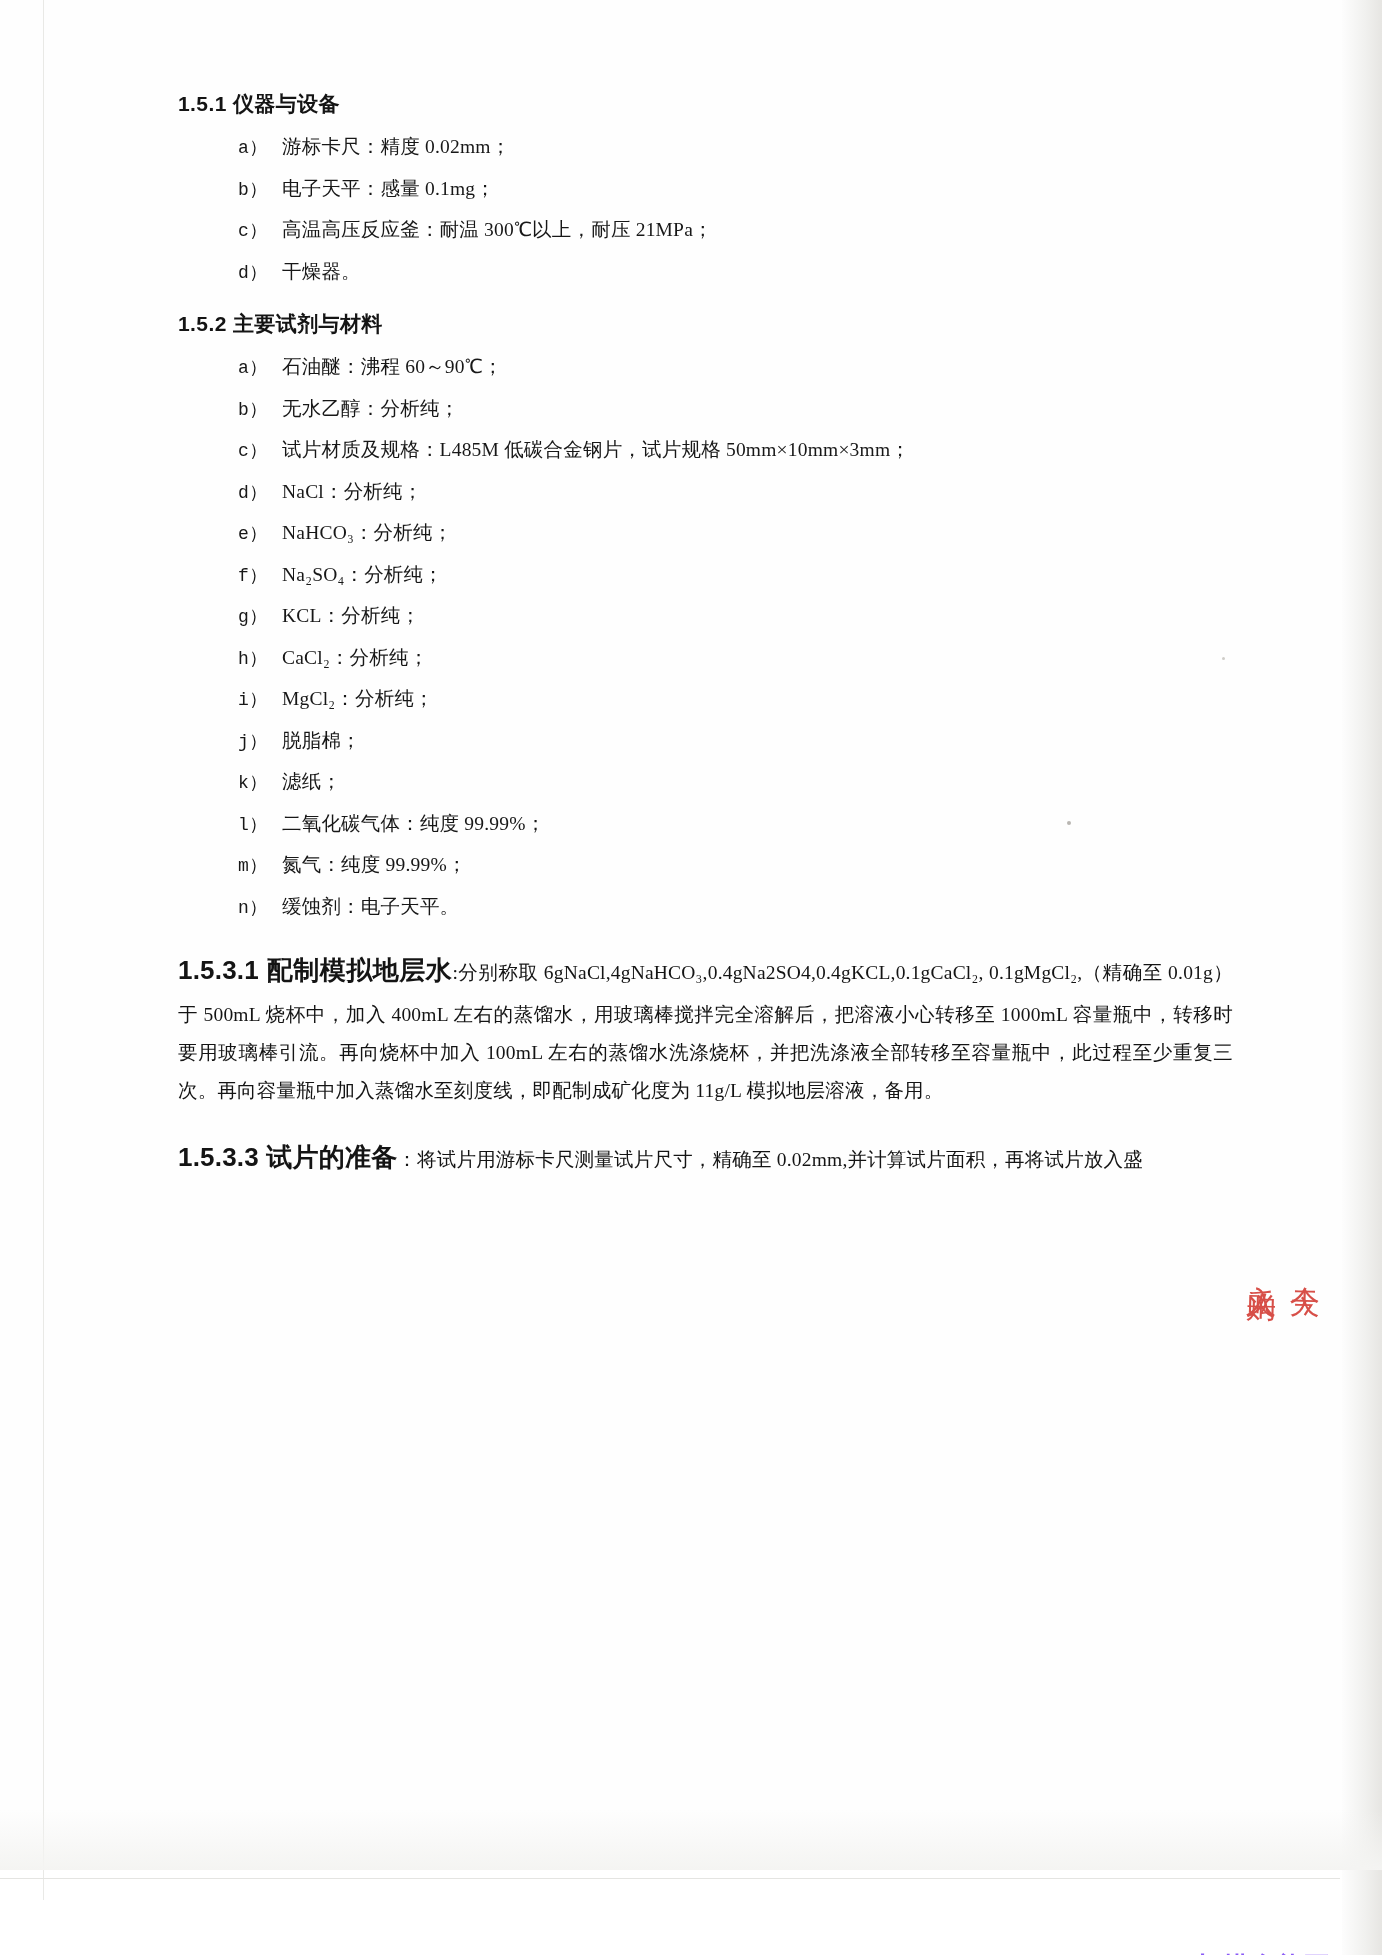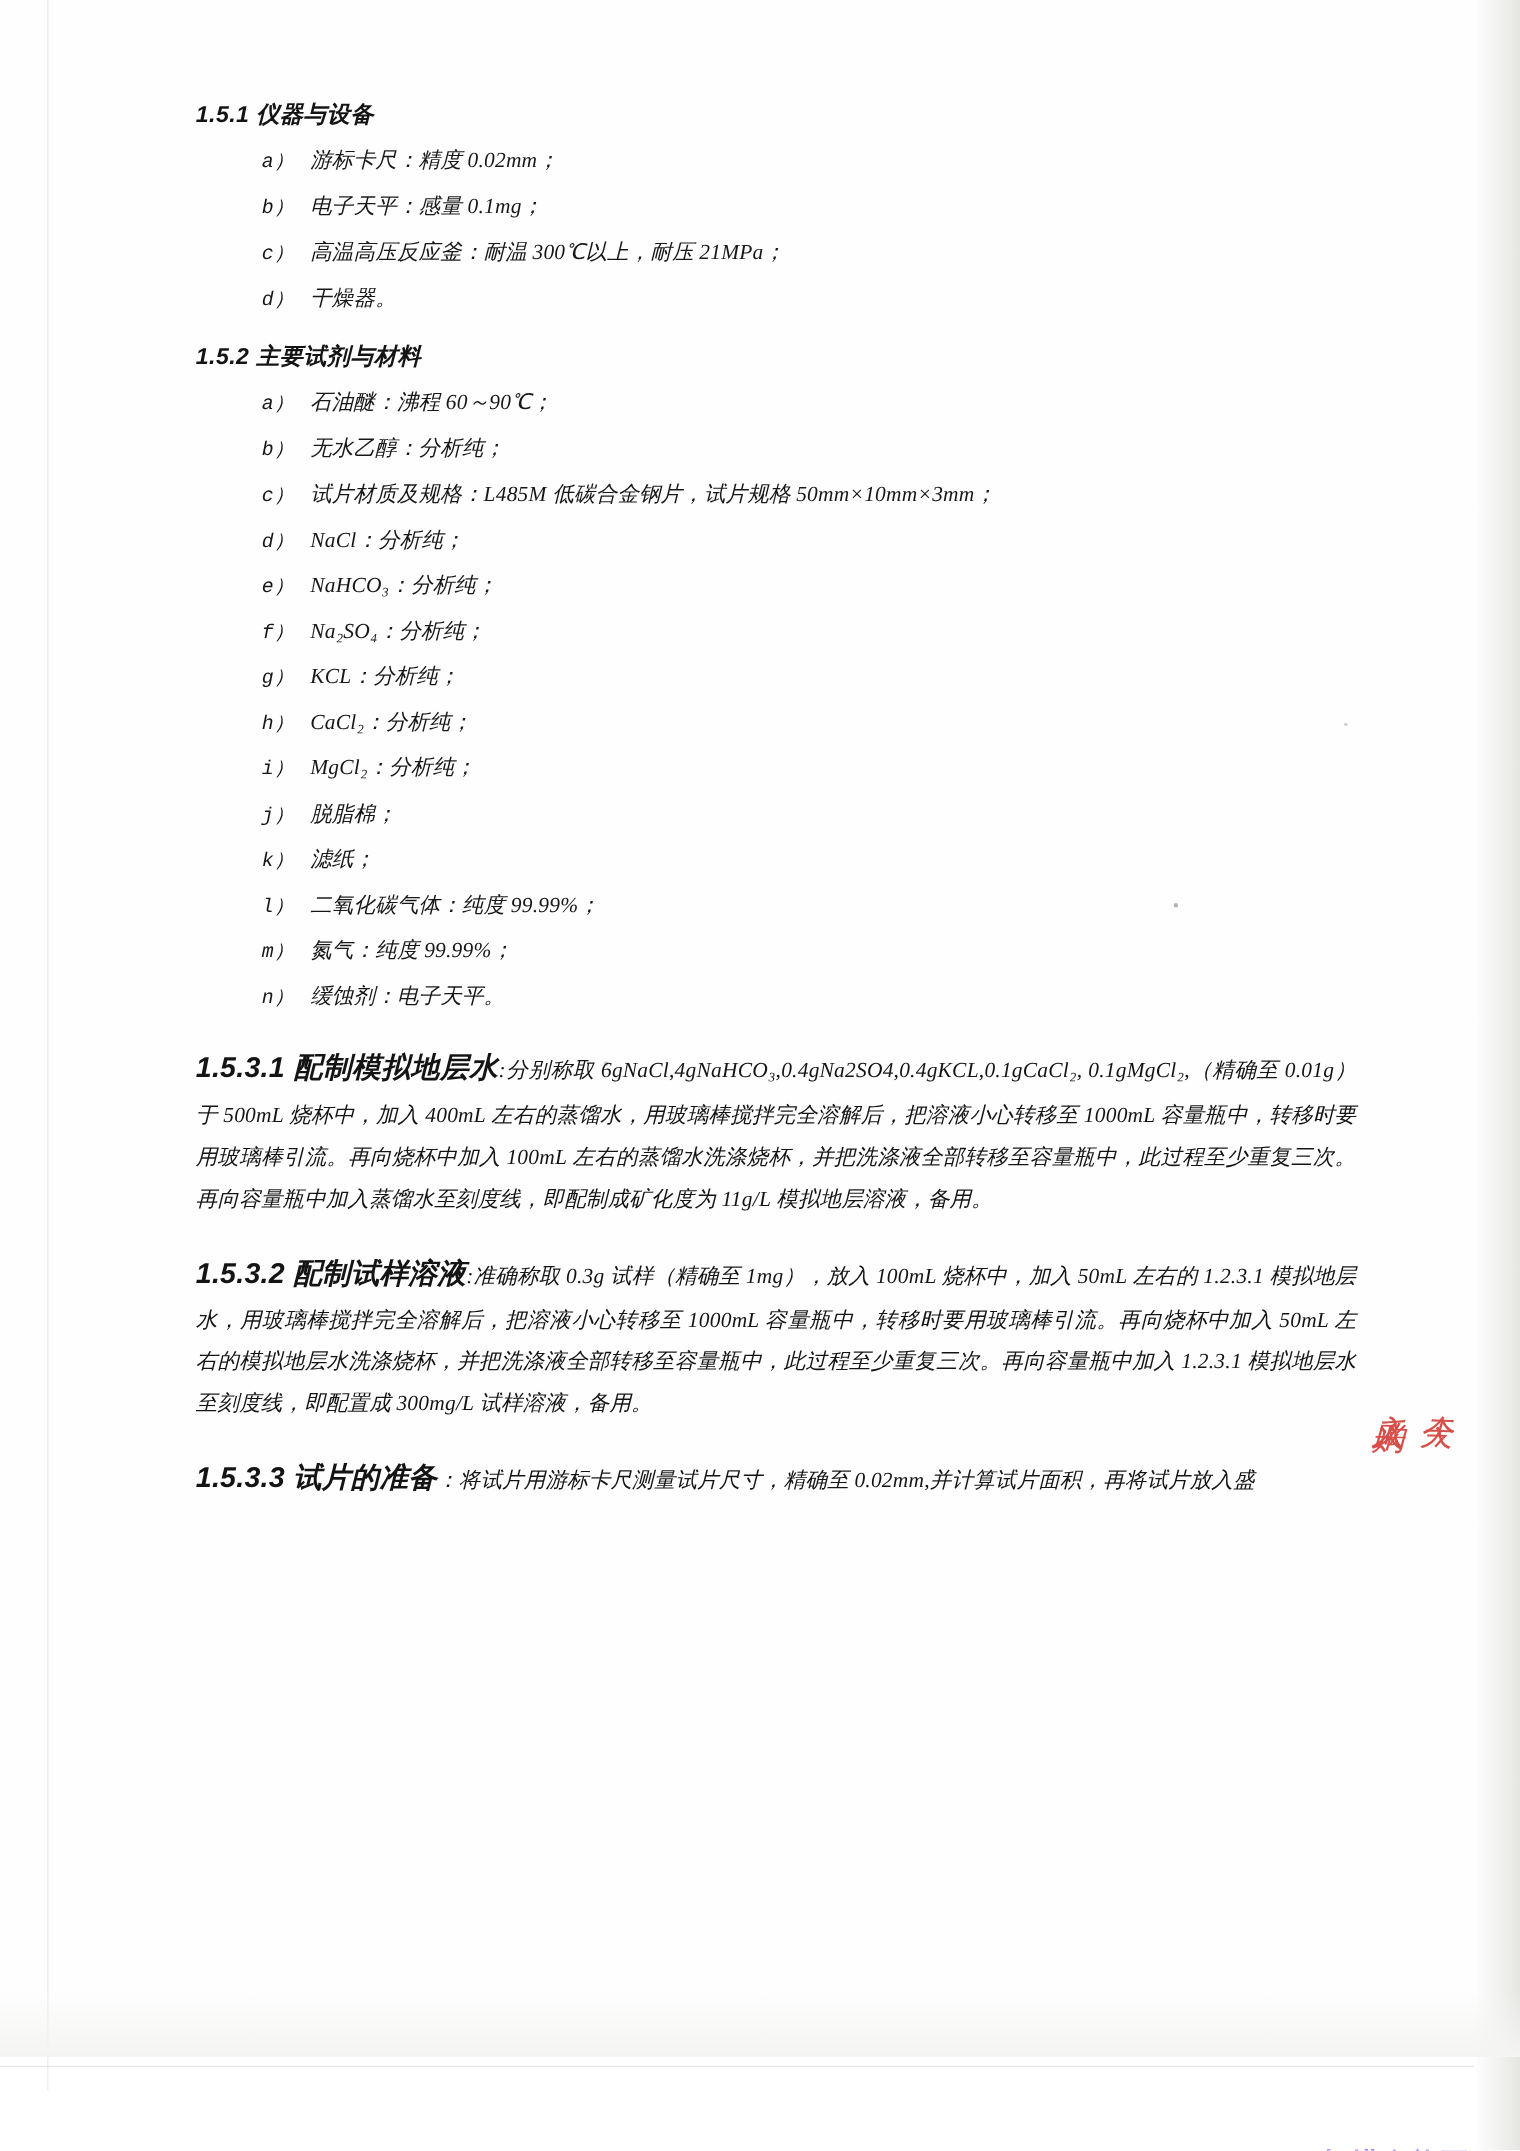--- a/index.html
+++ b/index.html
@@ -14,21 +14,20 @@
     font-family: "Liberation Serif", serif;
     color: #1b1b1b;
     overflow: hidden;
   }
   .page {
     position: absolute;
     left: 0; top: 0;
     width: 1382px;
     height: 1870px;
     background: #fefefe;
-    font-style: italic;
   }
   
   .scan-edge-right {
     position: absolute;
     top: 0; right: 0;
     width: 40px; height: 1955px;
     background: linear-gradient(to right, #fdfdfd 0%, #f0f0ee 60%, #e6e5e2 100%);
   }
   .scan-edge-bottom {
     position: absolute;
@@ -270,21 +269,20 @@
           <span class="marker">n）</span>
           <span class="itxt">缓蚀剂：电子天平。</span>
         </li>
       </ul>
     </div>
 
     <div class="sec-wrap">
 
       <p class="para"><span class="lead">1.5.3.1 配制模拟地层水</span><span>:分别称取 6gNaCl,4gNaHCO₃,0.4gNa2SO4,0.4gKCL,0.1gCaCl₂, 0.1gMgCl₂,（精确至 0.01g）于 500mL 烧杯中，加入 400mL 左右的蒸馏水，用玻璃棒搅拌完全溶解后，把溶液小心转移至 1000mL 容量瓶中，转移时要用玻璃棒引流。再向烧杯中加入 100mL 左右的蒸馏水洗涤烧杯，并把洗涤液全部转移至容量瓶中，此过程至少重复三次。再向容量瓶中加入蒸馏水至刻度线，即配制成矿化度为 11g/L 模拟地层溶液，备用。</span></p>
 
-      <p class="para"><span class="lead">1.5.3.2 配制试样溶液</span><span>:准确称取 0.3g 试样（精确至 1mg），放入 100mL 烧杯中，加入 50mL 左右的 1.2.3.1 模拟地层水，用玻璃棒搅拌完全溶解后，把溶液小心转移至 1000mL 容量瓶中，转移时要用玻璃棒引流。再向烧杯中加入 50mL 左右的模拟地层水洗涤烧杯，并把洗涤液全部转移至容量瓶中，此过程至少重复三次。再向容量瓶中加入 1.2.3.1 模拟地层水至刻度线，即配置成 300mg/L 试样溶液，备用。</span></p>
 
       <p class="para"><span class="lead">1.5.3.3 试片的准备</span><span>：将试片用游标卡尺测量试片尺寸，精确至 0.02mm,并计算试片面积，再将试片放入盛</span></p>
     </div>
 
   </div>
 
   <div class="stamp">
     <span class="lineA">今天</span>
     <span class="lineA">入采购</span>
   </div>

